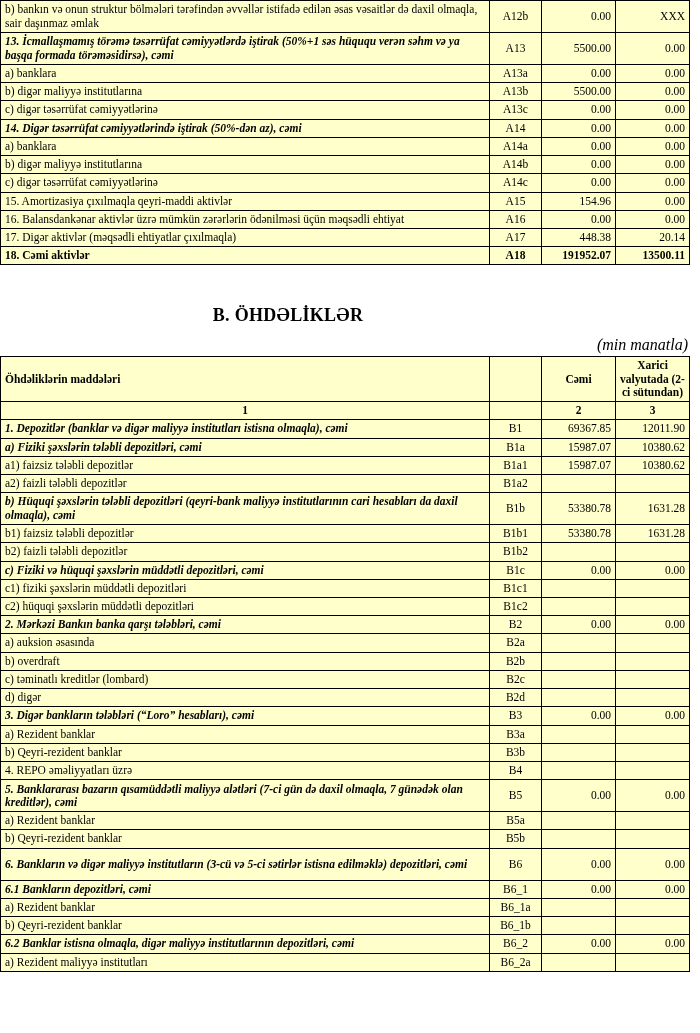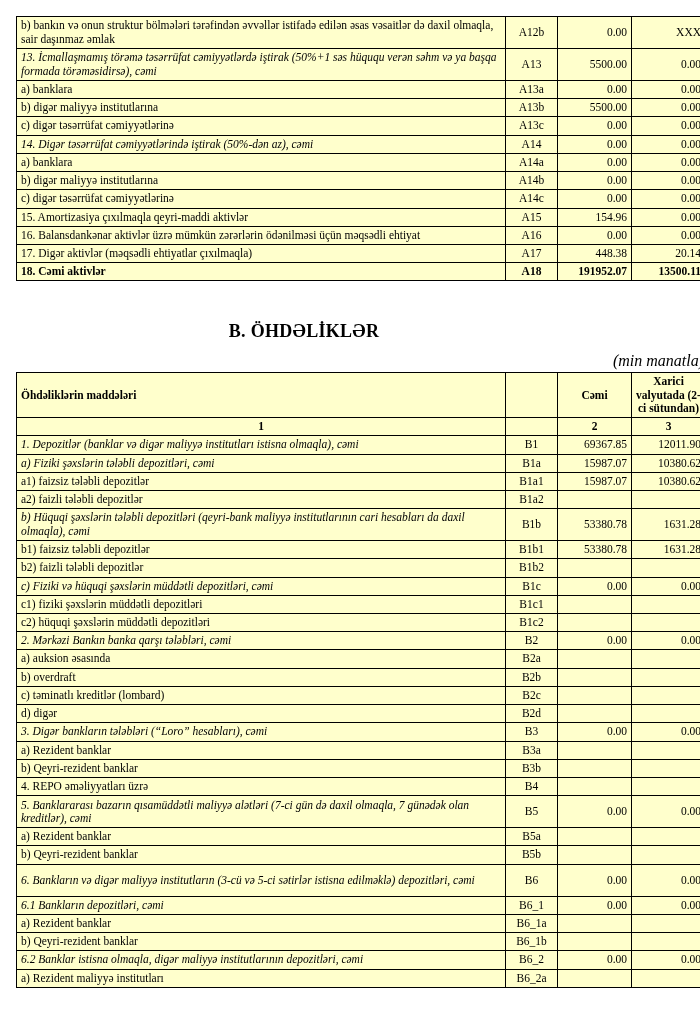--- a/index.html
+++ b/index.html
@@ -8,21 +8,21 @@
     background: #ffffff;
   }
   body {
     width: 700px;
     font-family: "Liberation Serif", serif;
     color: #000000;
   }
   .page {
     width: 576px;
     position: relative;
-    padding: 16px;
+    padding: 0;
   }
   table.sheet {
     border-collapse: collapse;
     width: 690px;
     margin: 0 auto;
     table-layout: fixed;
   }
   table.sheet td {
     border: 1px solid #000000;
     background: #ffffcc;
@@ -43,21 +43,21 @@
   td.num {
     text-align: right;
     width: 74px;
     padding-right: 6px;
   }
   td.indent1 { padding-left: 14px; }
   td.indent2 { padding-left: 26px; }
   tr.total td {
     font-weight: bold;
   }
-  .italic { font-style: italic; }
+  .italic { font-style: italic; font-weight: bold; }
   .bold { font-weight: bold; }
   .gap {
     height: 26px;
   }
   .section-title {
     text-align: center;
     font-weight: bold;
     font-size: 18px;
     letter-spacing: 0.3px;
     padding: 14px 0 10px 0;

